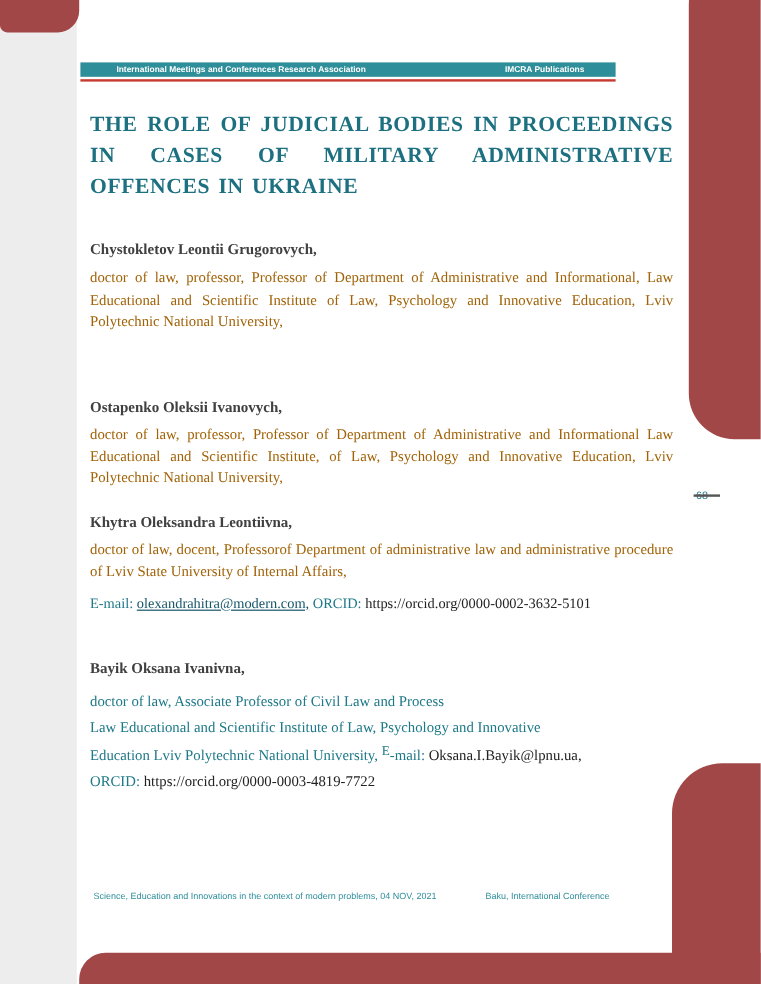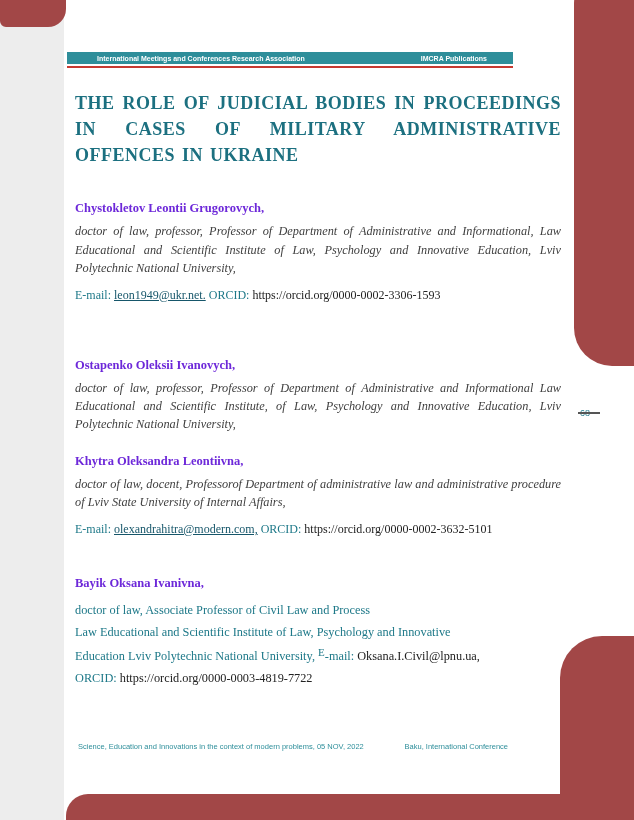--- a/index.html
+++ b/index.html
@@ -33,28 +33,28 @@
     font-family:"Liberation Sans", sans-serif; font-size:7px; font-weight:bold; color:#ffffff;
     white-space:nowrap;
   }
   .red-divider { position:absolute; left:67px; top:66px; width:446px; height:2px; background:#c63a31; }
   
   .content { position:absolute; left:75px; top:90px; width:486px; }
   .paper-title {
     margin:0; font-size:18px; font-weight:bold; color:#1c7080;
     text-align:justify; letter-spacing:0.5px; word-spacing:2px; line-height:1.45;
   }
-  .author-name { margin:0; font-size:12.5px; font-weight:bold; color:#6d28d9; }
+  .author-name { margin:0; font-size:12.5px; font-weight:bold; color:#404040; }
   .mt-a1 { margin-top:33px; }
   .mt-a2 { margin-top:54px; }
   .mt-a3 { margin-top:20px; }
   .mt-a4 { margin-top:38px; }
   .affiliation {
-    margin:6px 0 0 0; font-size:12.3px; color:#404040;
-    text-align:justify; line-height:1.5;font-style:italic;
+    margin:6px 0 0 0; font-size:12.3px; color:#a16207;
+    text-align:justify; line-height:1.5;
   }
   .email-line {
     margin:8px 0 0 0; font-size:12px; color:#222222;
     text-align:justify; line-height:1.5; overflow-wrap:anywhere;
   }
   .label-teal { color:#1d7888; }
   .link { color:#16566a; text-decoration:underline; }
   .plain-dark { color:#222222; text-decoration:none; }
   .author4-block {
     margin:8px 0 0 0; font-size:12.3px; color:#1d7888; line-height:1.8;
@@ -92,26 +92,20 @@
 <div class="page-num">68</div>
 <div class="page-num-rule"></div>
 
 <div class="content">
 
   <h1 class="paper-title">THE ROLE OF JUDICIAL BODIES IN PROCEEDINGS IN CASES OF MILITARY ADMINISTRATIVE OFFENCES IN UKRAINE</h1>
 
   <div>
     <p class="author-name mt-a1">Chystokletov Leontii Grugorovych,</p>
     <p class="affiliation">doctor of law, professor, Professor of Department of Administrative and Informational, Law Educational and Scientific Institute of Law, Psychology and Innovative Education, Lviv Polytechnic National University,</p>
-    <p class="email-line">
-      <span class="label-teal">E-mail:</span>
-      <span class="link">leon1949@ukr.net.</span>
-      <span class="label-teal">ORCID:</span>
-      <span class="plain-dark">https://orcid.org/0000-0002-3306-1593</span>
-    </p>
   </div>
 
   <div>
     <p class="author-name mt-a2">Ostapenko Oleksii Ivanovych,</p>
     <p class="affiliation">doctor of law, professor, Professor of Department of Administrative and Informational Law Educational and Scientific Institute, of Law, Psychology and Innovative Education, Lviv Polytechnic National University,</p>
   </div>
 
   <div>
     <p class="author-name mt-a3">Khytra Oleksandra Leontiivna,</p>
     <p class="affiliation">doctor of law, docent, Professorof Department of administrative law and administrative procedure of Lviv State University of Internal Affairs,</p>
@@ -123,24 +117,24 @@
     </p>
   </div>
 
   <div>
     <p class="author-name mt-a4">Bayik Oksana Ivanivna,</p>
     <p class="author4-block">
       <span>doctor of law, Associate Professor of Civil Law and Process</span><br>
       <span>Law Educational and Scientific Institute of Law, Psychology and Innovative</span><br>
       <span>Education Lviv Polytechnic National University,</span>
       <span class="label-teal"><span class="sup-e">E</span><span>-mail:</span></span>
-      <span class="plain-dark">Oksana.I.Civil@lpnu.ua,</span><br>
+      <span class="plain-dark">Oksana.I.Bayik@lpnu.ua,</span><br>
       <span class="label-teal">ORCID:</span>
       <span class="plain-dark">https://orcid.org/0000-0003-4819-7722</span>
     </p>
   </div>
 
 </div>
 
 <div class="footer">
-  <span>Science, Education and Innovations in the context of modern problems, 05 NOV, 2022</span>
+  <span>Science, Education and Innovations in the context of modern problems, 04 NOV, 2021</span>
   <span>Baku, International Conference</span>
 </div>
 
 </body></html>

